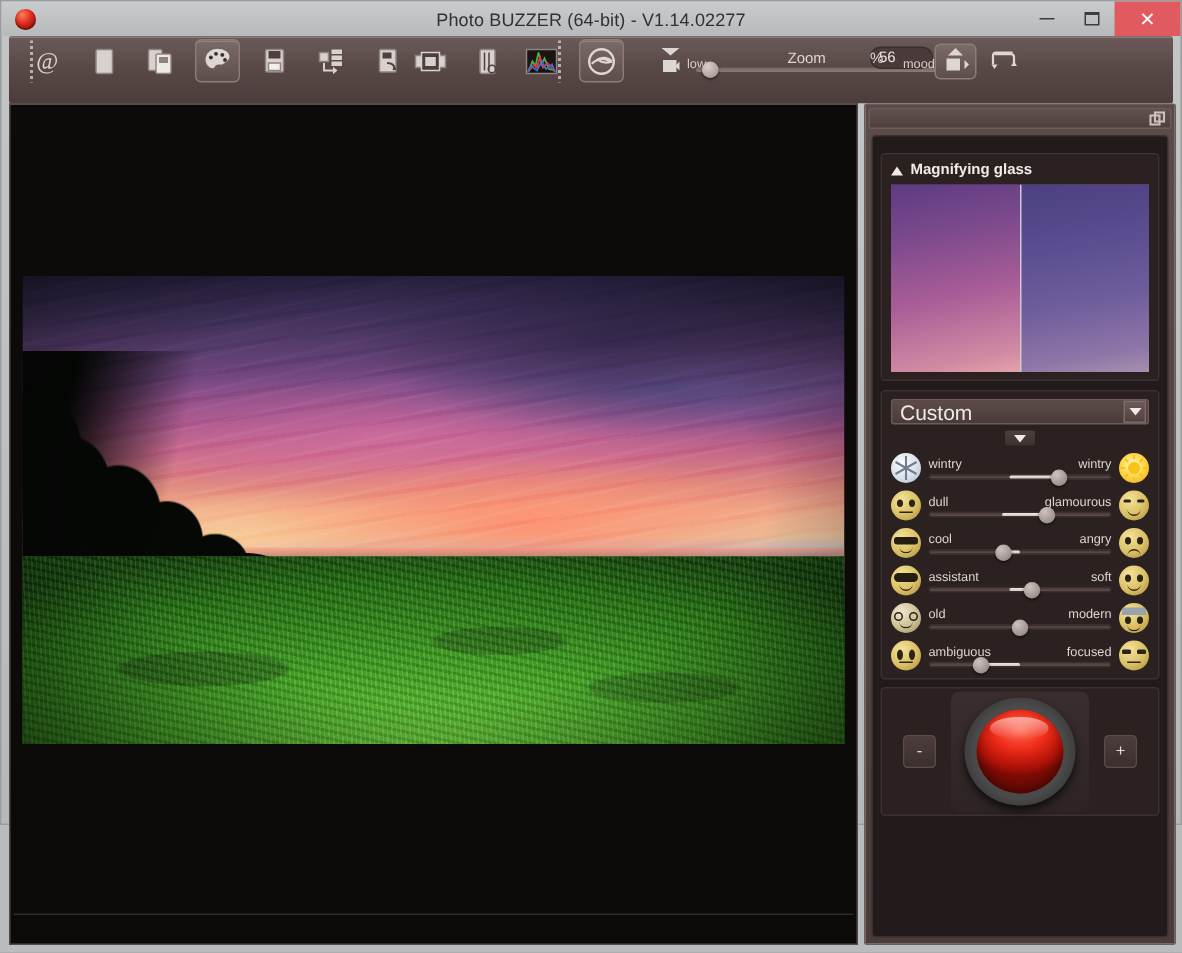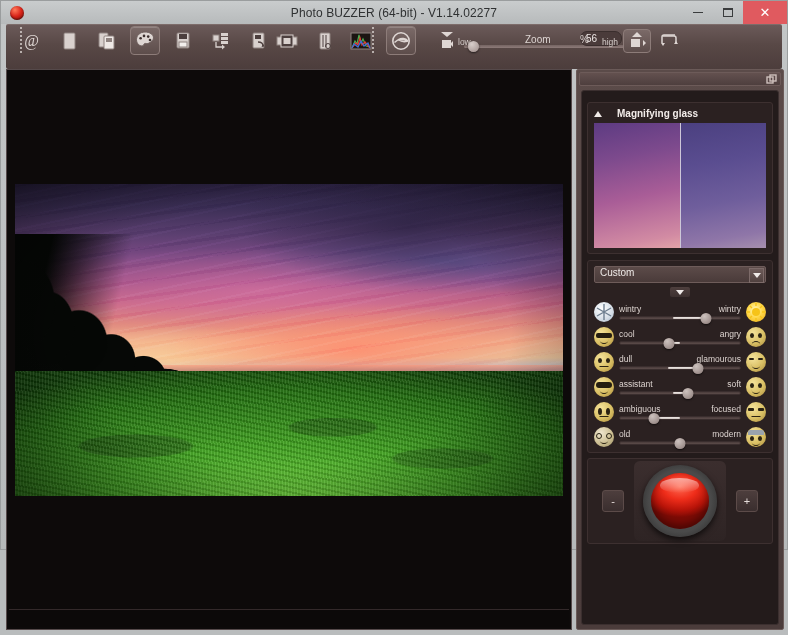--- a/index.html
+++ b/index.html
@@ -213,21 +213,21 @@
     color:#efeae8; font-size:9.5px;
     display:flex; align-items:center; justify-content:center;
   }
   .section {
     margin-top:6px; background:#2b2121;
     border:1px solid #3d3030; border-radius:3px;
     padding:5px 6px;
   }
   .sec-title {
     font-size:10px; color:#f2ece9; font-weight:bold;
-    display:flex; align-items:center; gap:15px; margin-bottom:4px;
+    display:flex; align-items:center; gap:5px; margin-bottom:4px;
   }
   .up-arrow {
     width:0;height:0;border-left:4px solid transparent;border-right:4px solid transparent;
     border-bottom:6px solid #f0eae7;
   }
   .mag-preview {
     height:125px; position:relative; overflow:hidden;
     background: linear-gradient(155deg,#6a3f86 0%, #8a4e90 30%, #b4669a 62%, #d98ea4 100%);
   }
   .mag-left {
@@ -240,22 +240,22 @@
   }
   .mag-divider {
     position:absolute; left:50%; top:0; width:1px; height:100%;
     background:#cdc7d8;
   }
 
   .mood-title { font-size:10.5px; color:#f2ece9; font-weight:bold; margin-bottom:4px; }
   .combo {
     height:17px; background: linear-gradient(180deg,#5c4b49,#4a3b3a);
     border:1px solid #6e5c5a; border-radius:2px;
-    display:flex; align-items:flex-start; justify-content:space-between;
-    padding-left:5px; color:#efeae8; font-size:10px;
+    display:flex; align-items:center; justify-content:space-between;
+    padding-left:5px; color:#efeae8; font-size:14px;
   }
   .combo-arrow {
     width:15px; height:15px; margin:1px;
     background: linear-gradient(180deg,#6d5b59,#50413f);
     border:1px solid #7d6b69;
     display:flex; align-items:center; justify-content:center;
   }
   .caret-dn {
     width:0;height:0;border-left:4px solid transparent;border-right:4px solid transparent;
     border-top:5px solid #efeae8;
@@ -471,21 +471,21 @@
         </svg>
       </div>
       <div class="lowhigh" style="left:452px">low</div>
       <div class="qslider" style="left:458px; width:160px;"></div>
       <div class="qthumb" style="left:462px;"></div>
 
       <div class="zoomlabel" style="left:519px">Zoom</div>
       <div class="zoombox" style="left:574px">56</div>
       <div class="zoomlabel" style="left:574px">%</div>
 
-      <div class="lowhigh" style="left:596px">high</div>
+      <div class="lowhigh" style="left:596px">mood</div>
       <div class="qbox" style="left:617px">
         <svg width="26" height="22" viewBox="0 0 26 22">
           <path d="M13 2l5 5H8z" fill="#ded6d3"></path>
           <rect x="7" y="9" width="9" height="8" fill="#ded6d3"></rect>
           <path d="M19 10l3 3-3 3z" fill="#ded6d3"></path>
         </svg>
       </div>
       <div class="tbtn" style="left:648px">
         <svg width="22" height="20" viewBox="0 0 22 20">
           <path d="M5 5h11a2 2 0 0 1 2 2v6" fill="none" stroke="#ded6d3" stroke-width="1.5"></path>
@@ -576,20 +576,47 @@
                 <g stroke="#f6c318" stroke-width="1.4">
                   <path d="M10 1v3M10 16v3M1 10h3M16 10h3M4 4l2 2M14 14l2 2M16 4l-2 2M6 14l-2 2"></path>
                 </g>
               </svg>
           </div>
         </div>
 
 
         <div class="slider-row">
           <div class="face">
+            <span class="eyes">
+                <i></i>
+                <i></i>
+              </span>
+            <span class="mouth" style="border-bottom:1.4px solid #2b2313;border-radius:0;height:0;top:14px"></span>
+          </div>
+          <div class="slider-mid">
+            <div class="slider-lbls">
+              <span>dull</span>
+              <span>glamourous</span>
+            </div>
+            <div class="track">
+              <div class="fill" style="left:40%;width:25%"></div>
+              <div class="thumb" style="left:65%"></div>
+            </div>
+          </div>
+          <div class="face">
+            <span class="eyes">
+                <i style="height:2px;width:5px;border-radius:1px"></i>
+                <i style="height:2px;width:5px;border-radius:1px"></i>
+              </span>
+            <span class="mouth"></span>
+          </div>
+        </div>
+
+        <div class="slider-row">
+          <div class="face">
             <span class="shades"></span>
               <span class="mouth"></span>
           </div>
           <div class="slider-mid">
             <div class="slider-lbls">
               <span>cool</span>
               <span>angry</span>
             </div>
             <div class="track">
               <div class="fill" style="left:41%;width:9%"></div>
@@ -600,93 +627,39 @@
             <span class="eyes">
                 <i></i>
                 <i></i>
               </span>
             <span class="mouth" style="border-bottom:none;border-top:1.5px solid #2b2313;border-radius:9px 9px 0 0;top:14px"></span>
           </div>
         </div>
 
         <div class="slider-row">
           <div class="face">
-            <span class="eyes">
-                <i></i>
-                <i></i>
-              </span>
-            <span class="mouth" style="border-bottom:1.4px solid #2b2313;border-radius:0;height:0;top:14px"></span>
-          </div>
-          <div class="slider-mid">
-            <div class="slider-lbls">
-              <span>dull</span>
-              <span>glamourous</span>
-            </div>
-            <div class="track">
-              <div class="fill" style="left:40%;width:25%"></div>
-              <div class="thumb" style="left:65%"></div>
-            </div>
-          </div>
-          <div class="face">
-            <span class="eyes">
-                <i style="height:2px;width:5px;border-radius:1px"></i>
-                <i style="height:2px;width:5px;border-radius:1px"></i>
-              </span>
-            <span class="mouth"></span>
-          </div>
-        </div>
-
-        <div class="slider-row">
-          <div class="face">
             <span class="shades" style="top:5px;height:6px;border-radius:3px"></span>
               <span class="mouth"></span>
           </div>
           <div class="slider-mid">
             <div class="slider-lbls">
               <span>assistant</span>
               <span>soft</span>
             </div>
             <div class="track">
               <div class="fill" style="left:44%;width:13%"></div>
               <div class="thumb" style="left:57%"></div>
             </div>
           </div>
           <div class="face">
             <span class="eyes">
                 <i></i>
                 <i></i>
               </span>
               <span class="mouth"></span>
-          </div>
-        </div>
-
-        <div class="slider-row">
-          <div class="face">
-            <span class="eyes">
-                <i style="height:7px"></i>
-                <i style="height:7px"></i>
-              </span>
-            <span class="mouth" style="border-bottom:1.4px solid #2b2313;border-radius:0;height:0;top:14px"></span>
-          </div>
-          <div class="slider-mid">
-            <div class="slider-lbls">
-              <span>ambiguous</span>
-              <span>focused</span>
-            </div>
-            <div class="track">
-              <div class="fill" style="left:28%;width:22%"></div>
-              <div class="thumb" style="left:28%"></div>
-            </div>
-          </div>
-          <div class="face">
-            <span class="eyes">
-                <i style="height:3px;width:6px;border-radius:1px"></i>
-                <i style="height:3px;width:6px;border-radius:1px"></i>
-              </span>
-            <span class="mouth" style="border-bottom:1.4px solid #2b2313;border-radius:0;height:0;top:14px"></span>
           </div>
         </div>
 
         <div class="slider-row">
           <div class="face" style="background:radial-gradient(circle at 35% 30%,#efe6cf 0%,#cdbf93 55%,#9c8f62 100%)">
             <span class="eyes">
                 <i style="background:none;border:1.4px solid #2b2313;border-radius:50%;width:6px;height:6px"></i>
                 <i style="background:none;border:1.4px solid #2b2313;border-radius:50%;width:6px;height:6px"></i>
               </span>
             <span class="mouth"></span>
@@ -703,20 +676,47 @@
           </div>
           <div class="face">
             <span class="shades" style="top:3px;height:5px;background:#9aa3ad;border-radius:2px 2px 0 0"></span>
             <span class="eyes" style="top:9px">
                 <i></i>
                 <i></i>
               </span>
             <span class="mouth" style="top:14px"></span>
           </div>
         </div>
+
+        <div class="slider-row">
+          <div class="face">
+            <span class="eyes">
+                <i style="height:7px"></i>
+                <i style="height:7px"></i>
+              </span>
+            <span class="mouth" style="border-bottom:1.4px solid #2b2313;border-radius:0;height:0;top:14px"></span>
+          </div>
+          <div class="slider-mid">
+            <div class="slider-lbls">
+              <span>ambiguous</span>
+              <span>focused</span>
+            </div>
+            <div class="track">
+              <div class="fill" style="left:28%;width:22%"></div>
+              <div class="thumb" style="left:28%"></div>
+            </div>
+          </div>
+          <div class="face">
+            <span class="eyes">
+                <i style="height:3px;width:6px;border-radius:1px"></i>
+                <i style="height:3px;width:6px;border-radius:1px"></i>
+              </span>
+            <span class="mouth" style="border-bottom:1.4px solid #2b2313;border-radius:0;height:0;top:14px"></span>
+          </div>
+        </div>
       </div>
 
       <div class="bigbtn-area">
         <div class="pm">-</div>
         <div class="bigbtn-frame">
           <div class="bigbtn">
             <div class="bigbtn-dome"></div>
           </div>
         </div>
         <div class="pm">+</div>

